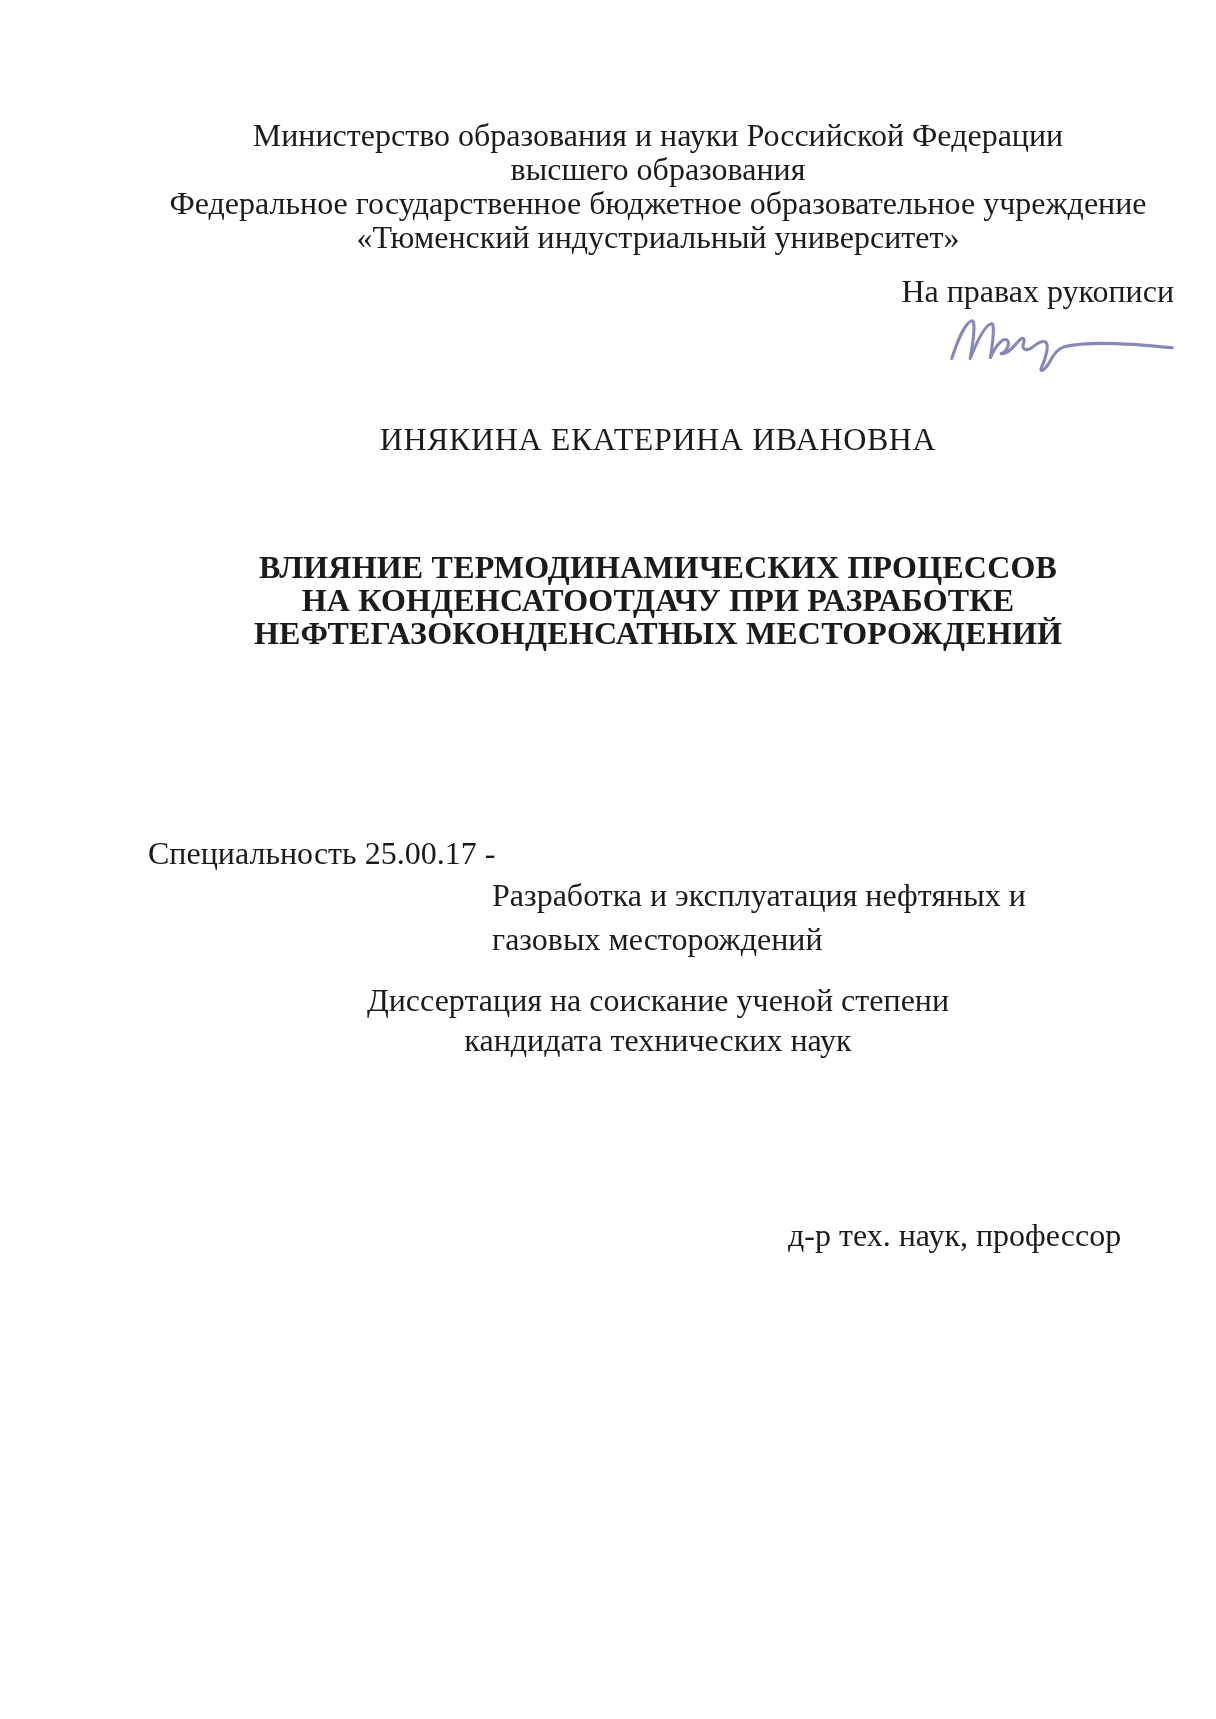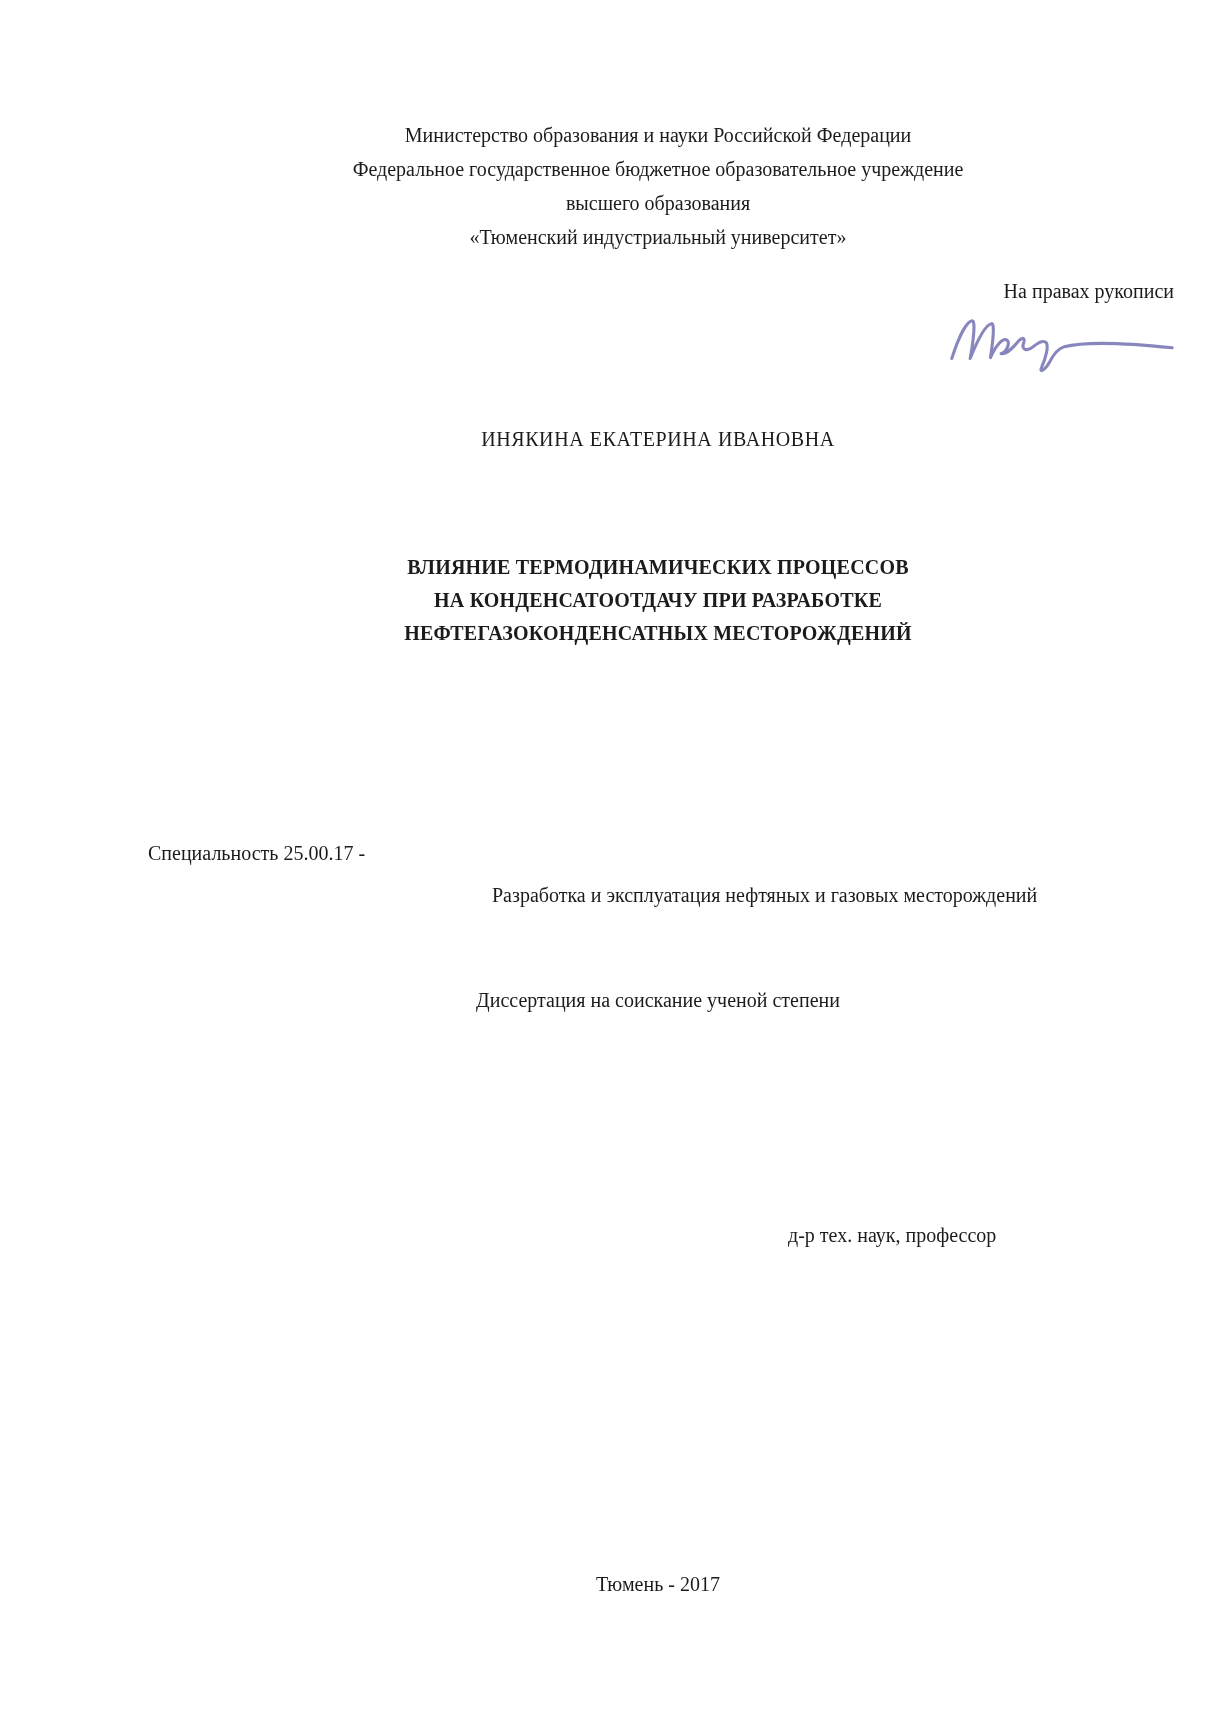--- a/index.html
+++ b/index.html
@@ -8,21 +8,21 @@
     --bg:#ffffff;
   }
   html,body{margin:0;padding:0;background:#e8e8e8;}
   .page{
     position:relative;
     width:1216px;height:1719px;
     margin:0 auto;
     background:var(--bg);
     color:var(--ink);
     font-family:"Liberation Serif","DejaVu Serif",serif;
-    font-size:20px;
+    font-size:32px;
     overflow:hidden;
   }
   
   .col{position:absolute;left:100px;width:1116px;text-align:center;}
   .header-block{top:118px;line-height:34px;}
   .note{
     position:absolute;top:276px;right:42px;
     line-height:30px;white-space:nowrap;
   }
   .signature{
@@ -47,22 +47,22 @@
   .footer-line{top:1568px;line-height:32px;}
   .line{display:block;}
 </style>
 </head>
 <body>
 
 <div class="page">
 
   <div class="col header-block">
     <span class="line">Министерство образования и науки Российской Федерации</span>
+    <span class="line">высшего образования</span>
     <span class="line">Федеральное государственное бюджетное образовательное учреждение</span>
-    <span class="line">высшего образования</span>
     <span class="line">«Тюменский индустриальный университет»</span>
   </div>
 
   <div class="note">На правах рукописи</div>
 
   <svg class="signature" viewBox="0 0 240 60" xmlns="http://www.w3.org/2000/svg" aria-hidden="true">
     <path d="M 6 46
              C 13 24, 21 8, 27 7
              C 31 6.5, 28 30, 25 46
              C 33 26, 41 11, 47 10
@@ -85,21 +85,21 @@
     <span class="line">ВЛИЯНИЕ ТЕРМОДИНАМИЧЕСКИХ ПРОЦЕССОВ</span>
     <span class="line">НА КОНДЕНСАТООТДАЧУ ПРИ РАЗРАБОТКЕ</span>
     <span class="line">НЕФТЕГАЗОКОНДЕНСАТНЫХ МЕСТОРОЖДЕНИЙ</span>
   </div>
 
   <div class="specialty-label">Специальность 25.00.17 -</div>
   <div class="specialty-text">Разработка и эксплуатация нефтяных и газовых месторождений</div>
 
   <div class="col thesis-type">
     <span class="line">Диссертация на соискание ученой степени</span>
+    <span class="line">кандидата технических наук</span>
   </div>
 
   <div class="supervisor">
     <span class="line">д-р тех. наук, профессор</span>
   </div>
 
-  <div class="col footer-line">Тюмень - 2017</div>
 
 </div>
 
 </body></html>

